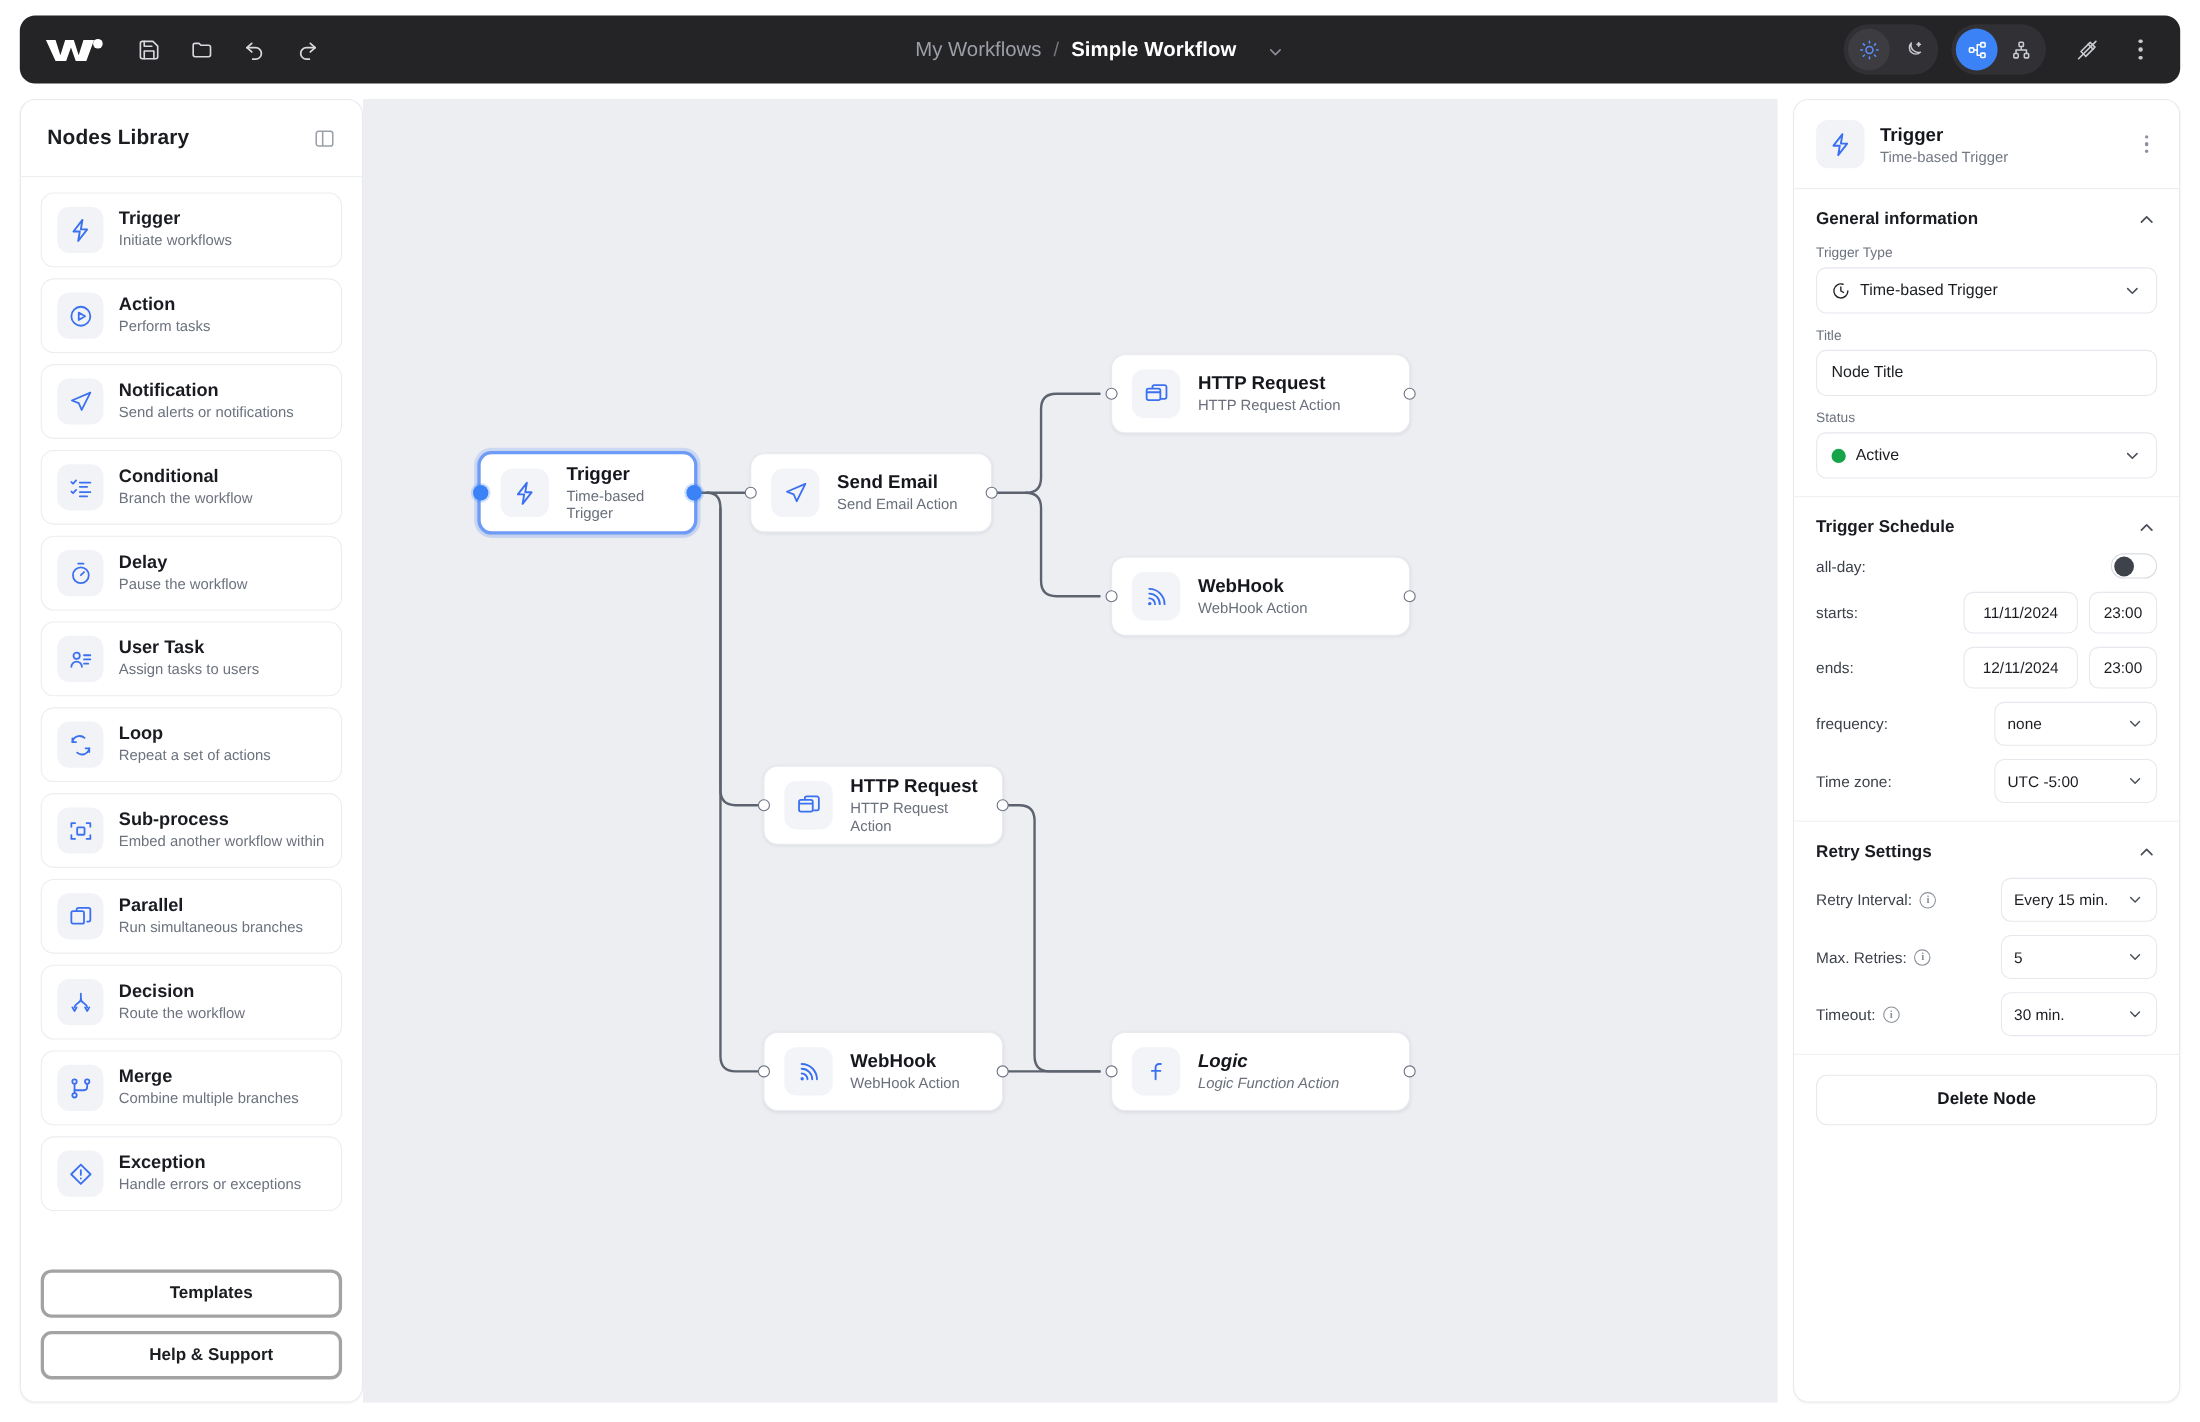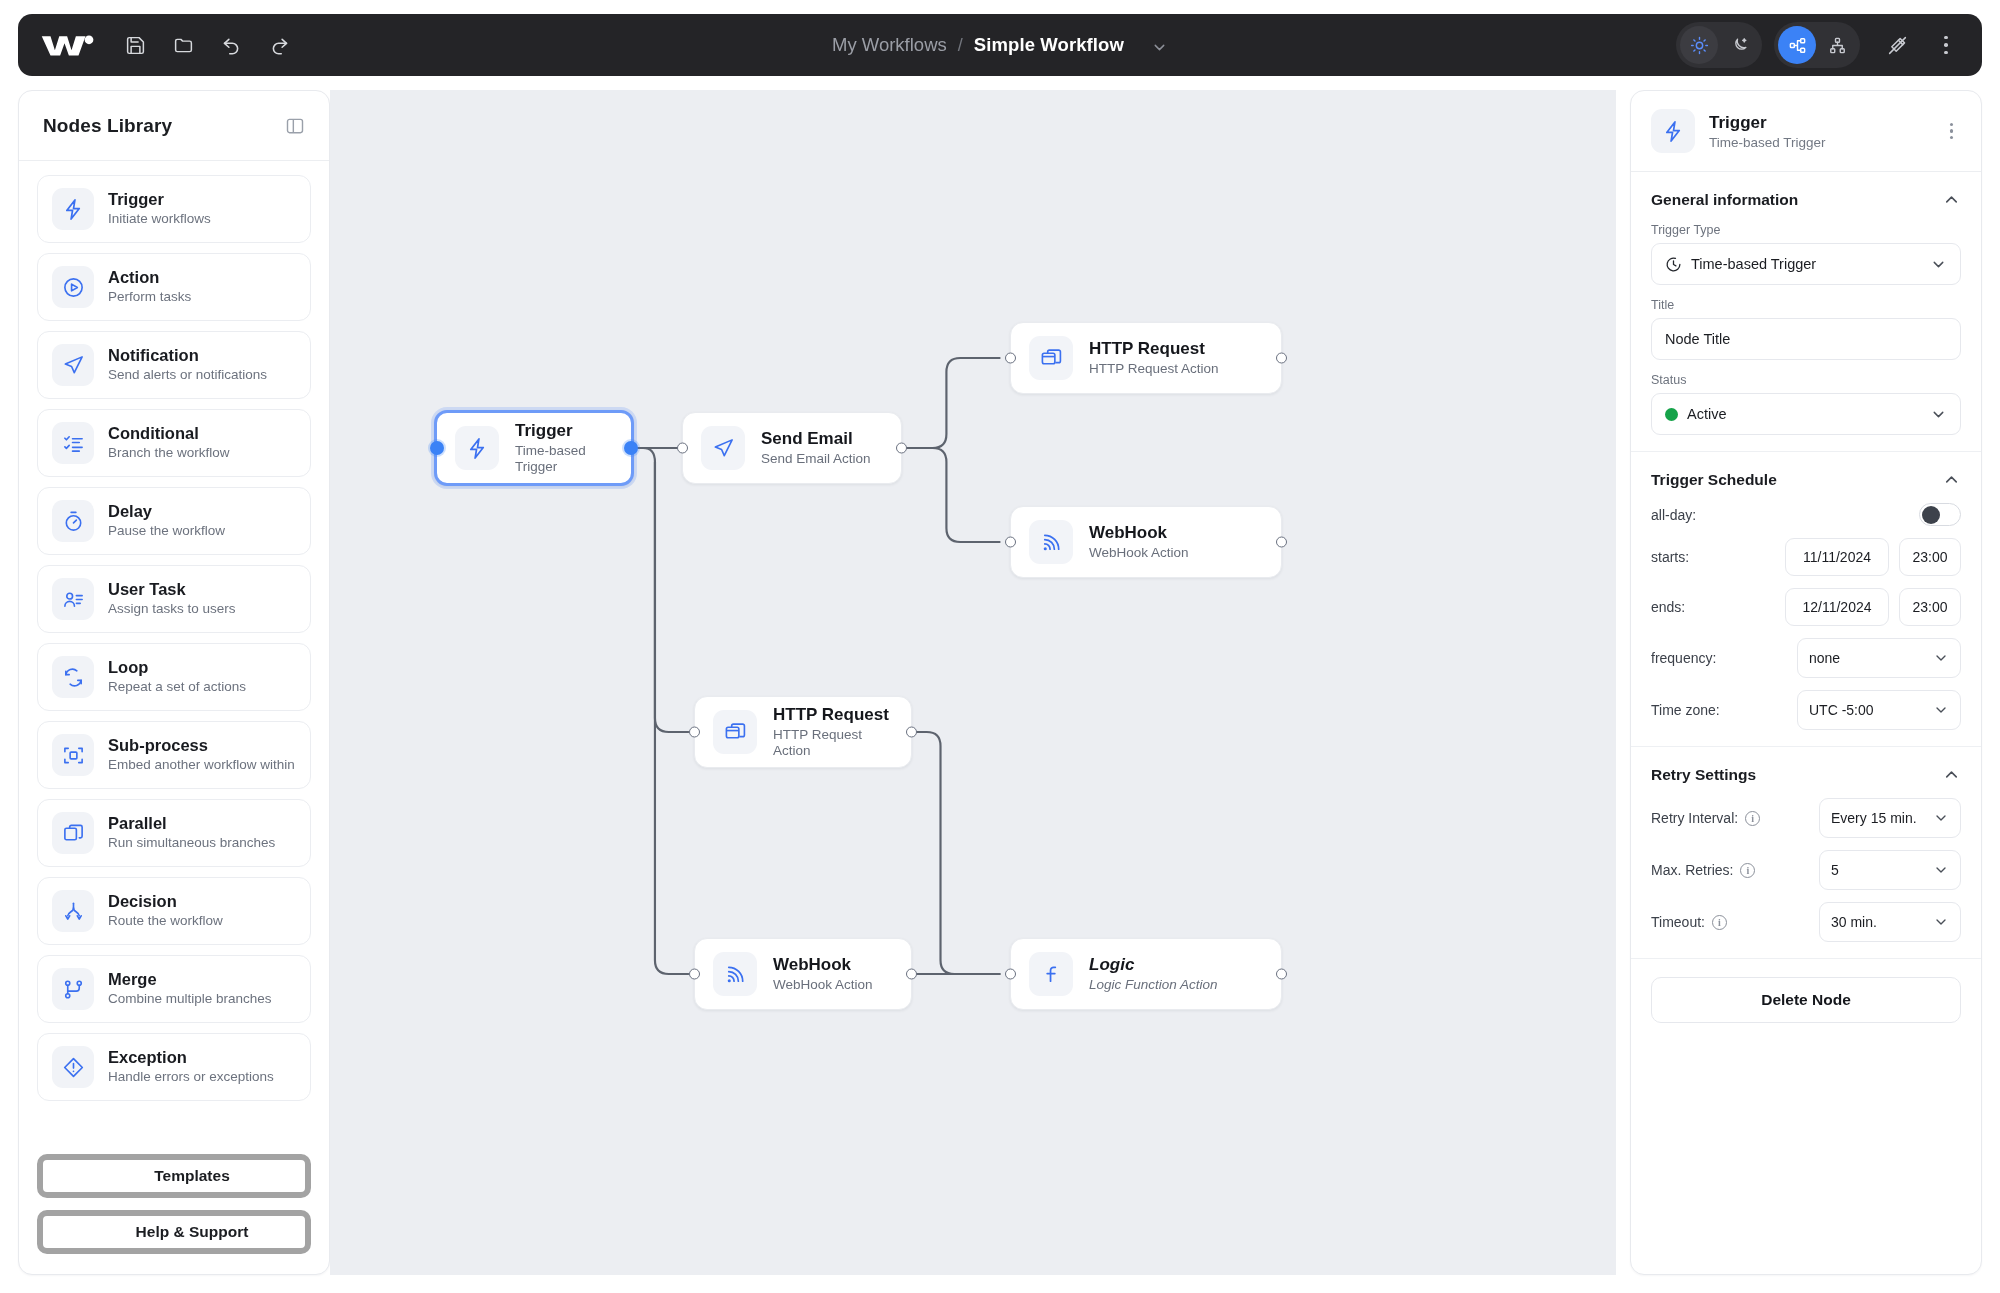--- a/index.html
+++ b/index.html
@@ -132,21 +132,21 @@
   .nc-title { font-size: 16.5px; font-weight: 700; color: #191b20; line-height: 1.15; }
   .nc-sub { font-size: 13.5px; color: #6c727e; line-height: 1.2; }
 
   .sb-foot {
     flex: none;
     padding: 10px 18px 20px 18px;
     display: flex; flex-direction: column; gap: 12px;
   }
   .sb-btn {
     height: 44px;
-    border: 6px solid #a3a3a3;
+    border: 3px solid #a3a3a3;
     border-radius: 10px;
     background: #fff;
     font-size: 15.5px; font-weight: 700; color: #1b1d21;
     cursor: pointer;
     font-family: "Liberation Sans", sans-serif;
     padding-left: 36px;
   }
 
   
   .canvas {
@@ -299,21 +299,21 @@
   .mini.time { width: 62px; }
   .sel {
     height: 40px;
     border: 1px solid #e6e8ed; border-radius: 9px;
     background: #fff;
     display: flex; align-items: center; gap: 8px;
     padding: 0 11px;
     font-size: 14px; color: #1b1d22; cursor: pointer;
   }
   .sel .val { flex: 1 1 auto; white-space: nowrap; }
-  .sel.w-wide { width: 164px; flex: none; }
+  .sel.w-wide { width: 148px; flex: none; }
   .sel.w-mid  { width: 142px; flex: none; }
 
   .pp-foot { padding: 18px 20px 22px 20px; }
   .del-btn {
     width: 100%; height: 46px;
     border: 1px solid #e6e8ed; border-radius: 10px;
     background: #fff;
     font-size: 15.5px; font-weight: 700; color: #15171c;
     cursor: pointer;
     font-family: "Liberation Sans", sans-serif;

